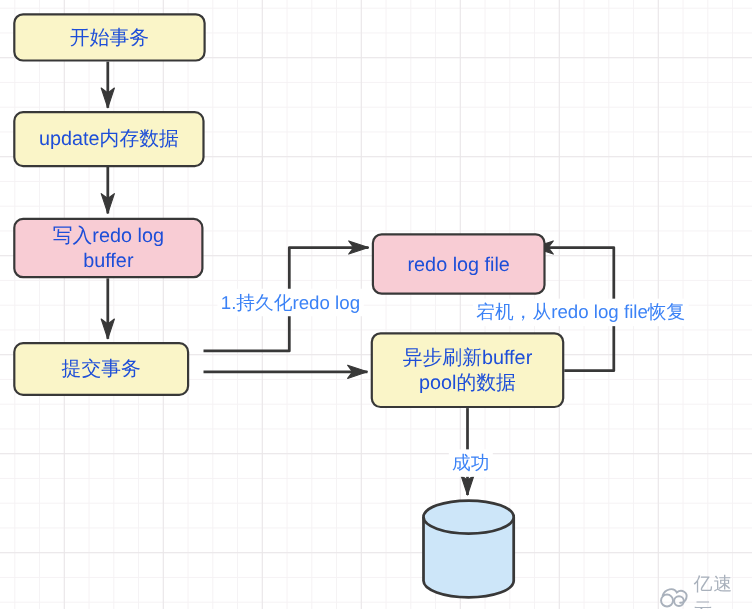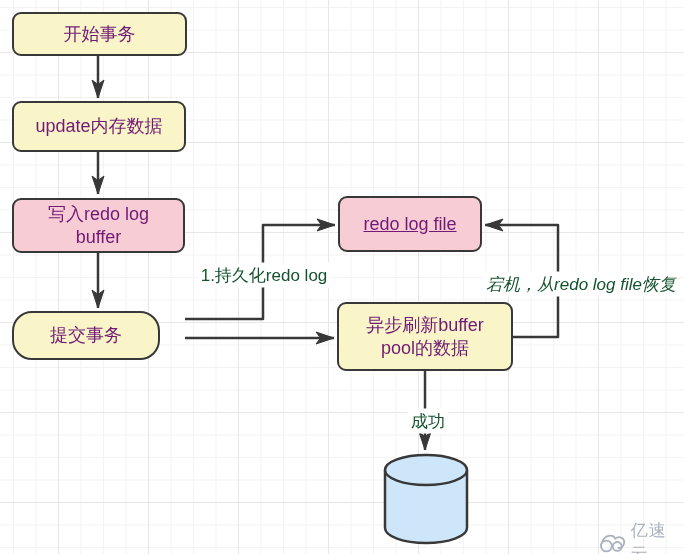--- a/index.html
+++ b/index.html
@@ -23,42 +23,42 @@
   .edges{
     position:absolute;left:0;top:0;width:684px;height:554px;
   }
   .node{
     position:absolute;
     box-sizing:border-box;
     border:2.5px solid #383838;
     border-radius:9px;
     display:flex;align-items:center;justify-content:center;
     text-align:center;
-    font-size:18px;color:#701a75;
+    font-size:18px;color:#1d4ed8;
     line-height:1.25;
     white-space:pre-line;
   }
   .yellow{background:#FAF5C8;}
   .pink{background:#F8CCD4;}
   .node-start{left:12px;top:12px;width:175px;height:44px;}
   .node-update{left:12px;top:101px;width:174px;height:51px;}
   .node-write{left:12px;top:198px;width:173px;height:55px;}
-  .node-commit{left:12px;top:311px;width:148px;height:49px;border-radius:20px;}
-  .node-redofile{left:338px;top:196px;width:144px;height:56px;text-decoration:underline;}
+  .node-commit{left:12px;top:311px;width:160px;height:49px;}
+  .node-redofile{left:338px;top:212px;width:158px;height:56px;}
   .node-async{left:337px;top:302px;width:176px;height:69px;}
   .edge-label{
     position:absolute;
     transform:translate(-50%,-50%);
     background:#ffffff;
     padding:1px 3px;
-    font-size:17px;color:#14532d;
+    font-size:17px;color:#3b82f6;
     white-space:nowrap;
   }
   .lbl-persist{left:264px;top:275px;}
-  .lbl-recover{left:581px;top:284px;font-style:italic;}
+  .lbl-recover{left:528px;top:284px;}
   .lbl-success{left:428px;top:406px;margin-top:15px;}
   .db{position:absolute;left:383px;top:452px;}
   .watermark{
     position:absolute;left:597px;top:519px;
     display:flex;align-items:center;gap:4px;
     color:#A9B1BC;font-size:17px;letter-spacing:1px;
   }
 </style>
 </head>
 <body>

